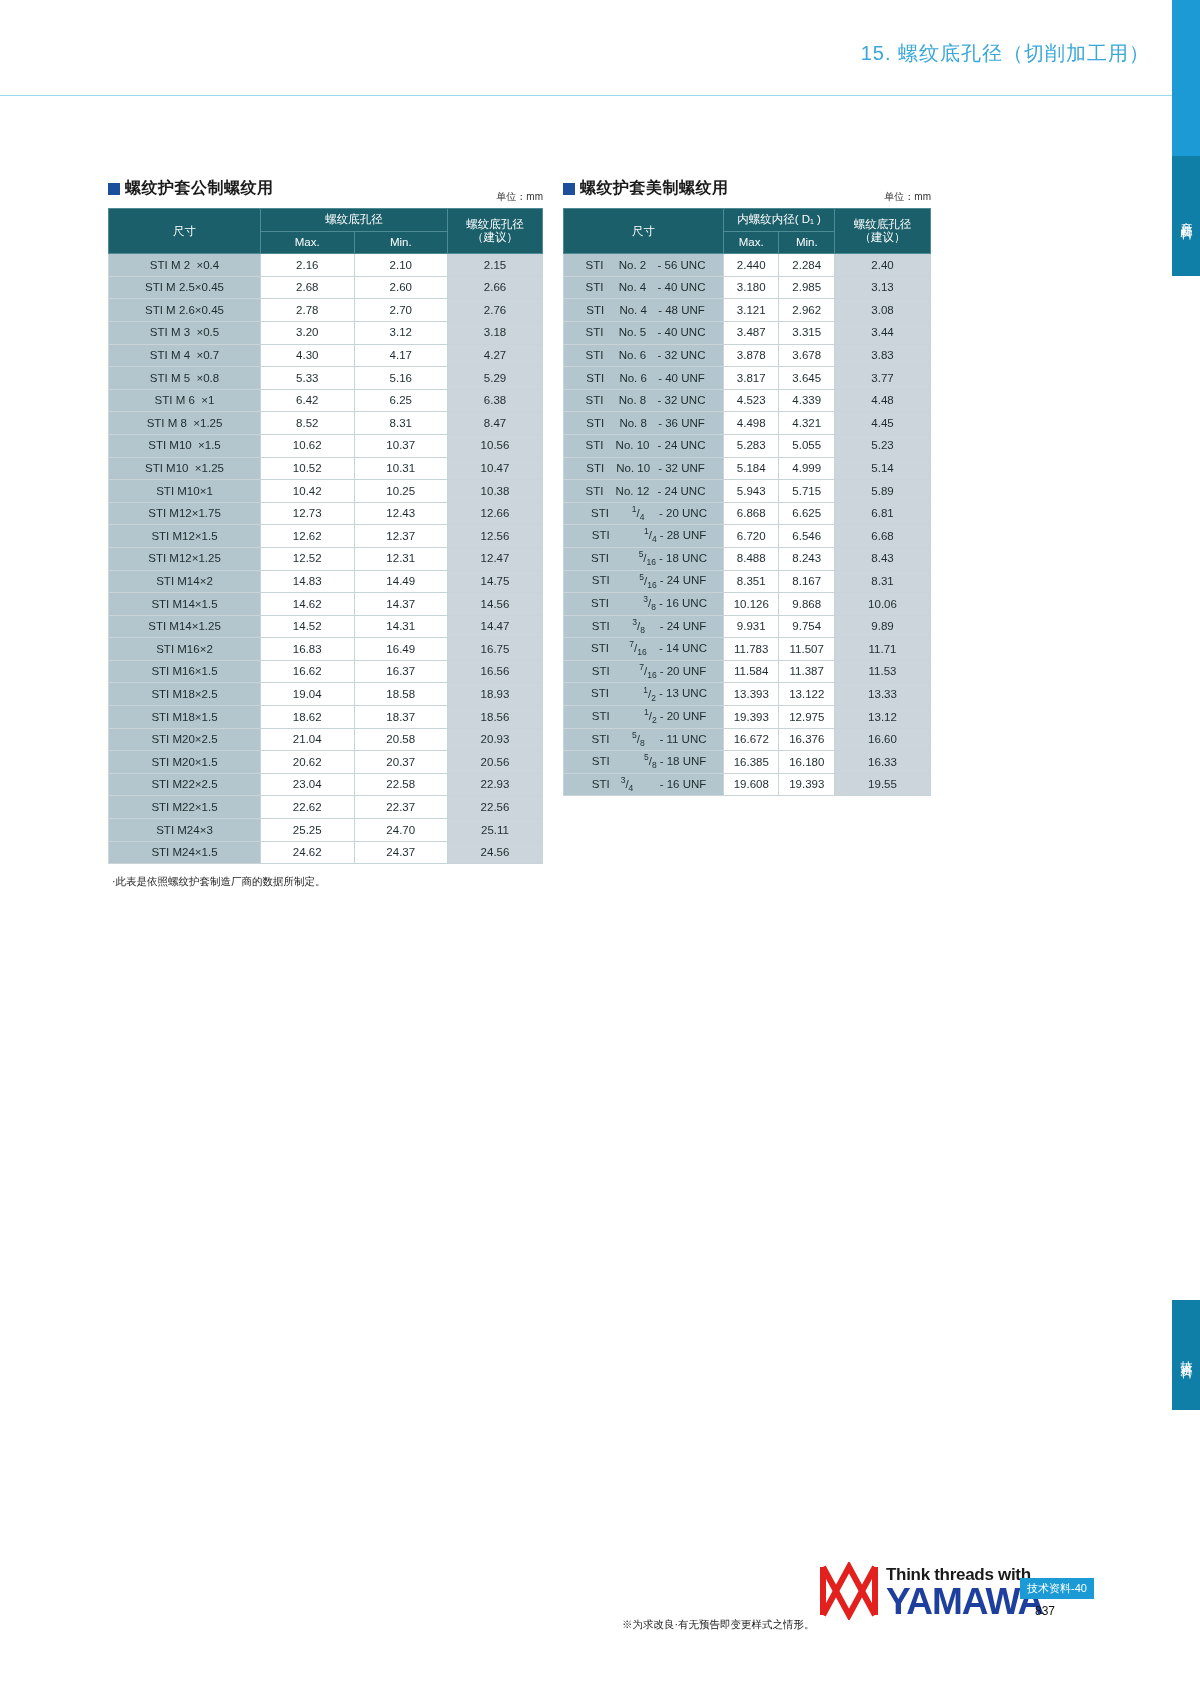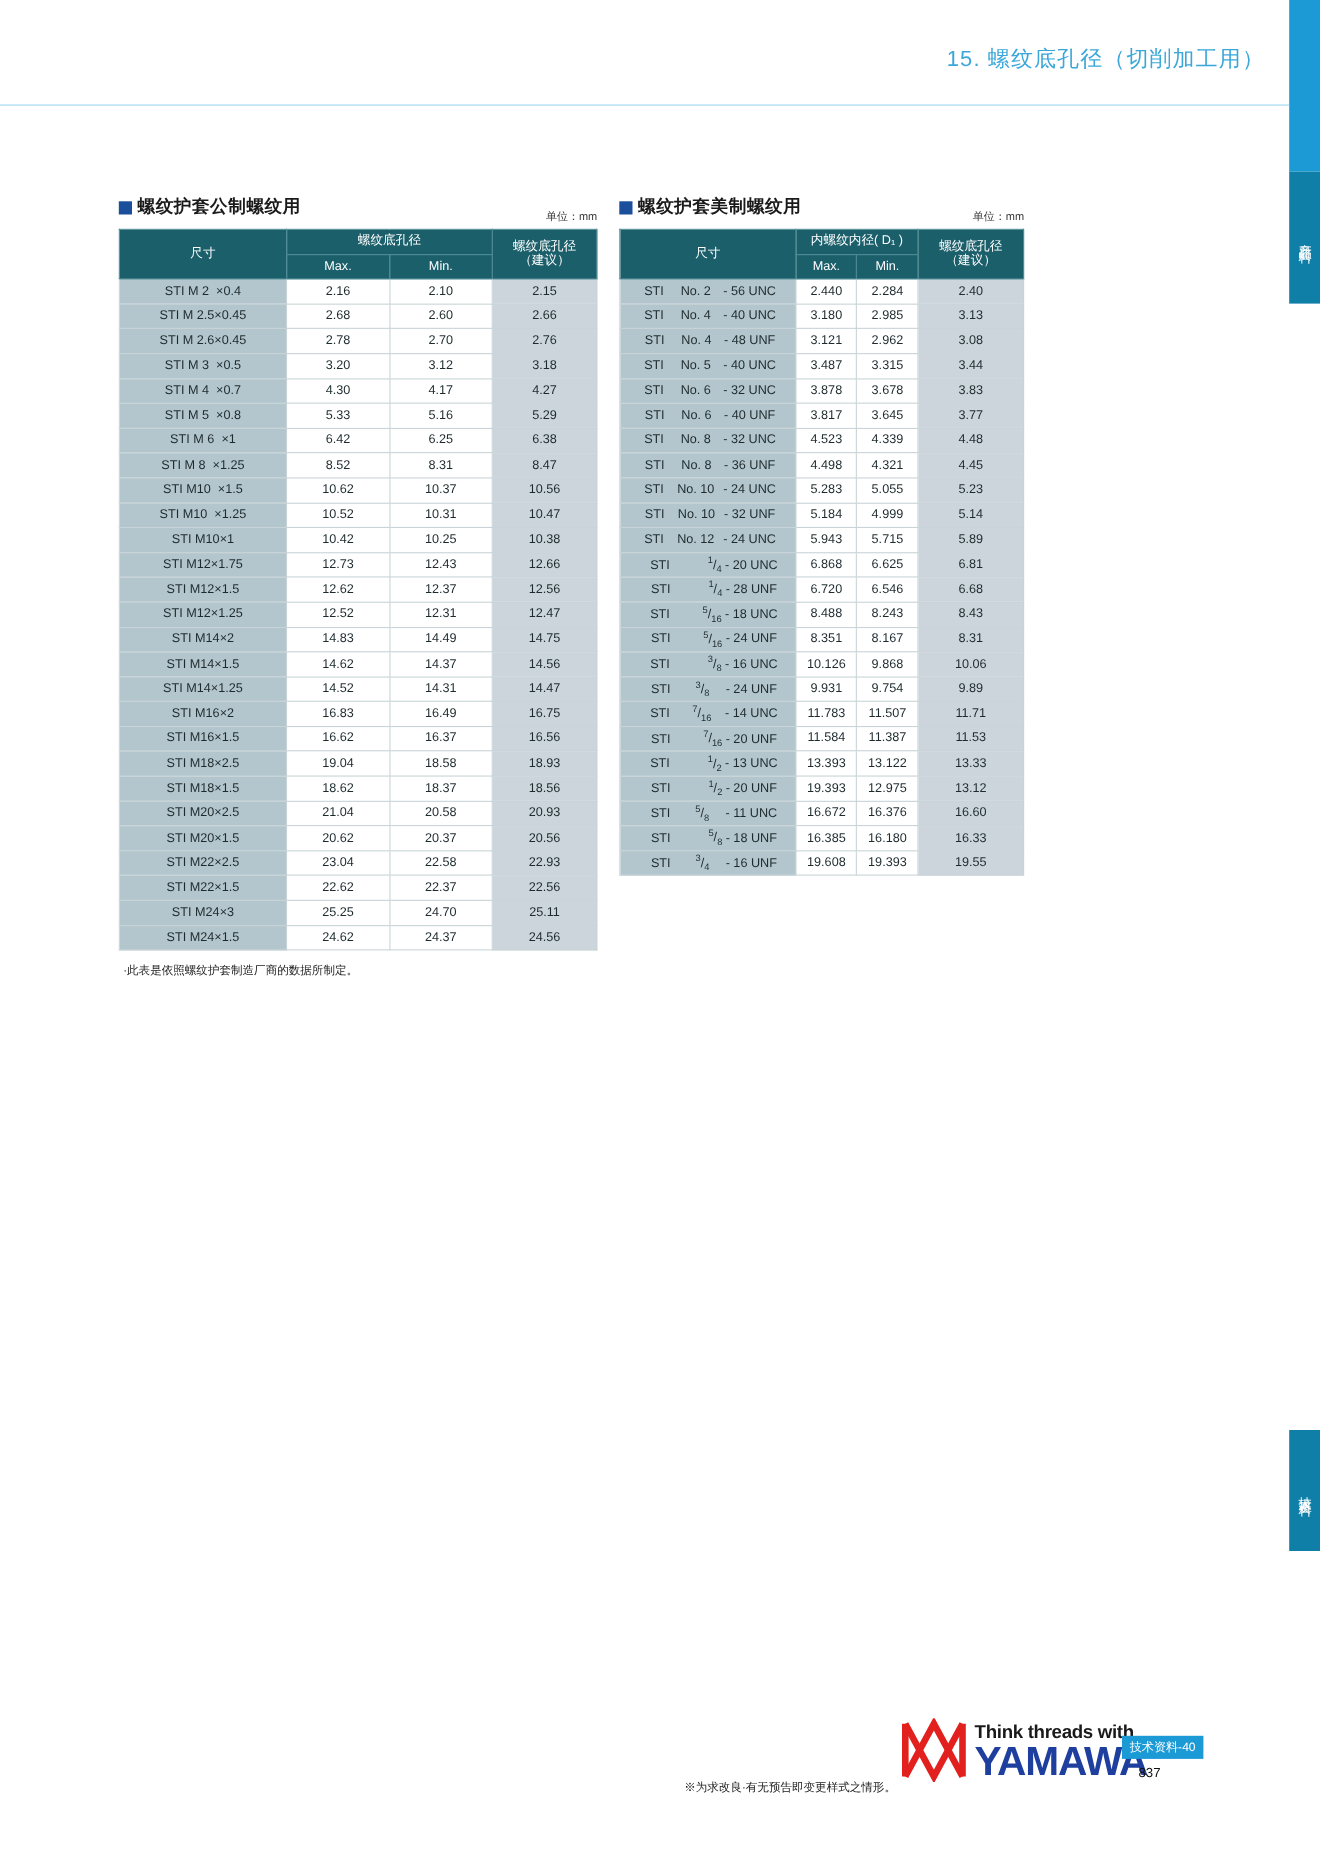--- a/index.html
+++ b/index.html
@@ -403,21 +403,21 @@
           <td class="c-val">4.999</td>
           <td class="c-rec">5.14</td>
         </tr>
         <tr>
           <td class="c-size"><span style="display:inline-block;width:26px">STI</span><span style="display:inline-block;width:50px">No. 12</span><span>- 24 UNC</span></td>
           <td class="c-val">5.943</td>
           <td class="c-val">5.715</td>
           <td class="c-rec">5.89</td>
         </tr>
         <tr>
-          <td class="c-size"><span style="display:inline-block;width:40px">STI</span><span style="display:inline-block;width:36px;text-align:right"><span class="frac"><sup>1</sup>/<sub>4</sub></span></span><span style="padding-left:3px">- 20 UNC</span></td>
+          <td class="c-size"><span style="display:inline-block;width:40px">STI</span><span style="display:inline-block;width:36px;"><span class="frac"><sup>1</sup>/<sub>4</sub></span></span><span style="padding-left:3px">- 20 UNC</span></td>
           <td class="c-val">6.868</td>
           <td class="c-val">6.625</td>
           <td class="c-rec">6.81</td>
         </tr>
         <tr>
           <td class="c-size"><span style="display:inline-block;width:40px">STI</span><span style="display:inline-block;width:36px;text-align:right"><span class="frac"><sup>1</sup>/<sub>4</sub></span></span><span style="padding-left:3px">- 28 UNF</span></td>
           <td class="c-val">6.720</td>
           <td class="c-val">6.546</td>
           <td class="c-rec">6.68</td>
         </tr>
@@ -475,21 +475,21 @@
           <td class="c-val">16.376</td>
           <td class="c-rec">16.60</td>
         </tr>
         <tr>
           <td class="c-size"><span style="display:inline-block;width:40px">STI</span><span style="display:inline-block;width:36px;text-align:right"><span class="frac"><sup>5</sup>/<sub>8</sub></span></span><span style="padding-left:3px">- 18 UNF</span></td>
           <td class="c-val">16.385</td>
           <td class="c-val">16.180</td>
           <td class="c-rec">16.33</td>
         </tr>
         <tr>
-          <td class="c-size"><span style="display:inline-block;width:40px">STI</span><span style="display:inline-block;width:36px;text-align:center"><span class="frac"><sup>3</sup>/<sub>4</sub></span></span><span style="padding-left:3px">- 16 UNF</span></td>
+          <td class="c-size"><span style="display:inline-block;width:40px">STI</span><span style="display:inline-block;width:36px;text-align:left"><span class="frac"><sup>3</sup>/<sub>4</sub></span></span><span style="padding-left:3px">- 16 UNF</span></td>
           <td class="c-val">19.608</td>
           <td class="c-val">19.393</td>
           <td class="c-rec">19.55</td>
         </tr>
       </tbody>
   </table>
 </div>
 
 <div id="footer-note">※为求改良·有无预告即变更样式之情形。</div>
 <div id="logo-wrap">

